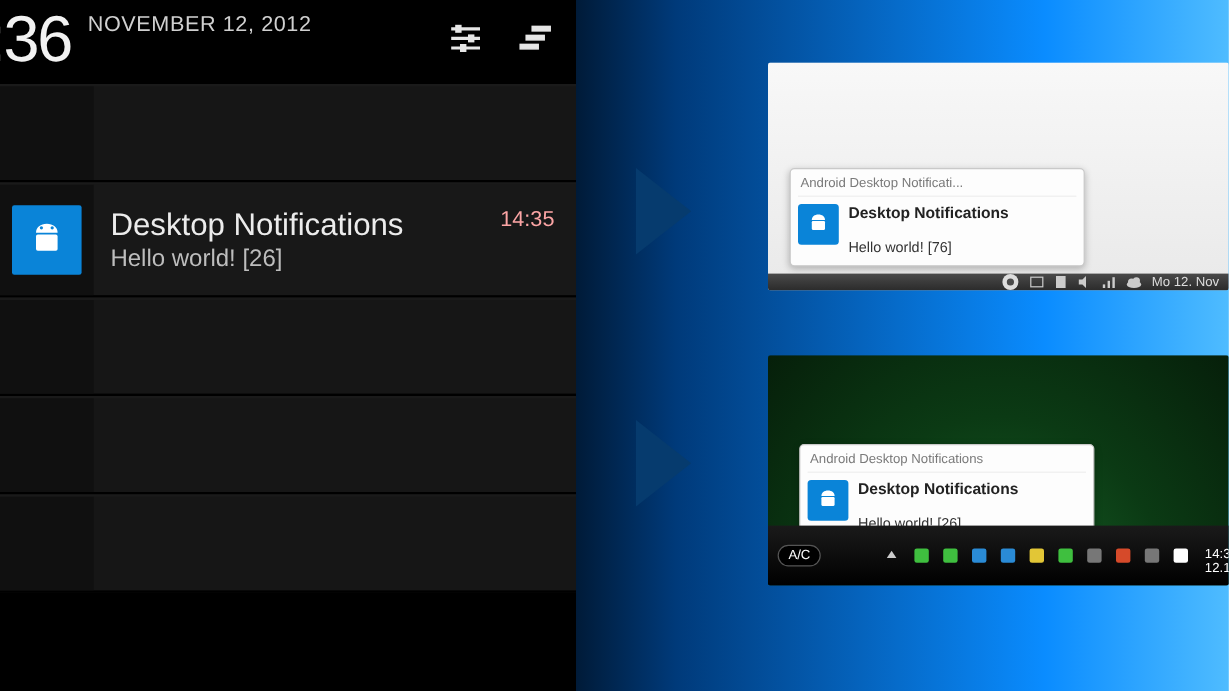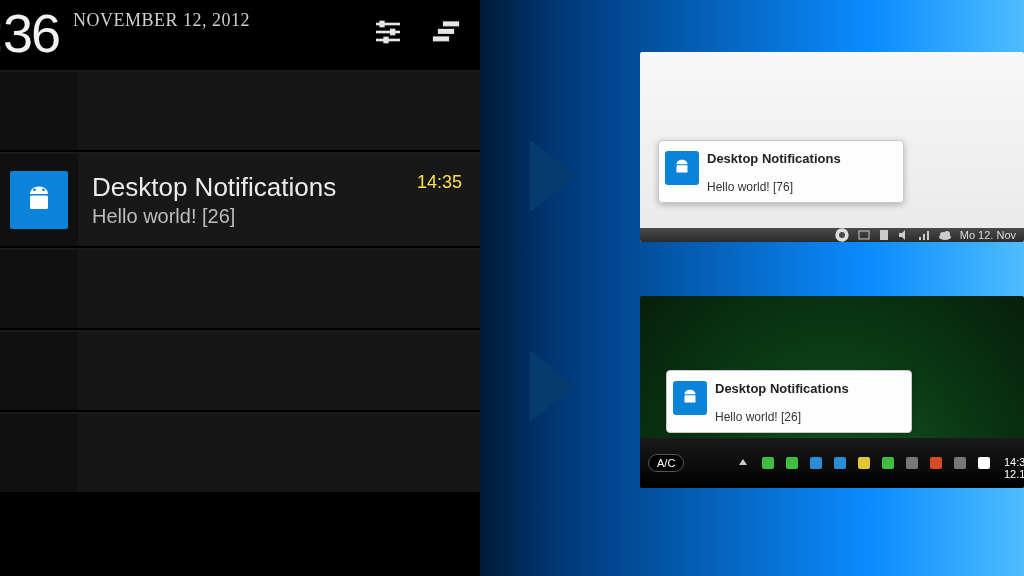--- a/index.html
+++ b/index.html
@@ -5,36 +5,36 @@
   * { margin:0; padding:0; box-sizing:border-box; font-family:"Helvetica Neue",Arial,sans-serif; }
   html,body{width:1024px;height:576px;overflow:hidden;}
   body{background:linear-gradient(90deg,#000 0%,#000 40%,#003a7a 55%,#0a8cff 85%,#4fbcff 100%);position:relative;}
 
   
   .shade{position:absolute;left:0;top:0;width:480px;height:576px;background:#000;color:#e6e6e6;}
   .shade .statusbar{display:flex;align-items:flex-start;padding:6px 12px 10px 0;gap:14px;}
   .clock{font-size:54px;font-weight:200;letter-spacing:-2px;color:#f2f2f2;line-height:1;margin-left:-10px;}
   .datecol{display:flex;flex-direction:column;justify-content:center;margin-top:4px;line-height:1.15;}
   .day{font-size:18px;font-weight:400;color:#d0d0d0;letter-spacing:0.5px;}
-  .date{font-size:18px;font-weight:400;color:#d0d0d0;letter-spacing:0.5px;font-family:Liberation Serif, serif;}
+  .date{font-size:18px;font-weight:400;color:#d0d0d0;letter-spacing:0.5px;}
   .sbspacer{flex:1;}
   .sbicon{width:44px;height:44px;display:flex;align-items:center;justify-content:center;cursor:pointer;margin-top:4px;}
   .sbicon svg{fill:#e6e6e6;stroke:#e6e6e6;}
 
   .row{height:82px;border-top:2px solid #1a1a1a;border-bottom:2px solid #000;background:#181818;display:flex;align-items:center;position:relative;}
   .row.empty{background:#161616;}
   .row.empty:first-of-type{margin-top:4px;}
   .row:not(.empty){height:96px;}
   .iconcell{width:78px;height:100%;display:flex;align-items:center;justify-content:center;background:#101010;}
   .iconcell .appicon{width:58px;height:58px;background:#0a84d8;border-radius:2px;display:flex;align-items:center;justify-content:center;}
   .iconcell .appicon svg{width:36px;height:36px;}
   .notiftext{flex:1;padding:10px 14px 10px 14px;display:flex;flex-direction:column;justify-content:center;}
   .notiftitle{font-size:26px;font-weight:400;color:#ececec;}
   .notifbody{font-size:20px;color:#bdbdbd;margin-top:2px;}
-  .notiftime{position:absolute;right:18px;top:18px;font-size:18px;color:#fde047;}
+  .notiftime{position:absolute;right:18px;top:18px;font-size:18px;color:#fca5a5;}
 
   
   .arrow{position:absolute;left:530px;width:0;height:0;border-top:36px solid transparent;border-bottom:36px solid transparent;border-left:46px solid #063b6e;}
   .arrow.a1{top:140px;}
   .arrow.a2{top:350px;}
 
   
   .desktop{position:absolute;left:640px;width:384px;border-radius:2px;overflow:hidden;}
   .desktop.top{top:52px;height:190px;}
   .desktop.bot{top:296px;height:192px;}
@@ -139,20 +139,21 @@
     <div class="iconcell"></div>
   </div>
 </div>
 
 <div class="arrow a1"></div>
 <div class="arrow a2"></div>
 
 <div class="desktop top">
   <div class="deskbg"></div>
   <div class="bubble">
+    <div class="bh">Android Desktop Notificati...</div>
     <div class="br">
       <div class="bicon">
         <svg viewBox="0 0 24 24">
             <g fill="#fff">
               <path d="M6 8c0-3 2.5-5 6-5s6 2 6 5H6z"></path>
               <rect x="6" y="9" width="12" height="8" rx="1"></rect>
             </g>
           </svg>
       </div>
       <div class="bt">
@@ -199,20 +200,21 @@
           </svg>
         </span>
       <span class="traytext">Mo 12. Nov</span>
     </div>
   </div>
 </div>
 
 <div class="desktop bot">
   <div class="deskbg"></div>
   <div class="bubble">
+    <div class="bh">Android Desktop Notifications</div>
     <div class="br">
       <div class="bicon">
         <svg viewBox="0 0 24 24">
             <g fill="#fff">
               <path d="M6 8c0-3 2.5-5 6-5s6 2 6 5H6z"></path>
               <rect x="6" y="9" width="12" height="8" rx="1"></rect>
             </g>
           </svg>
       </div>
       <div class="bt">

